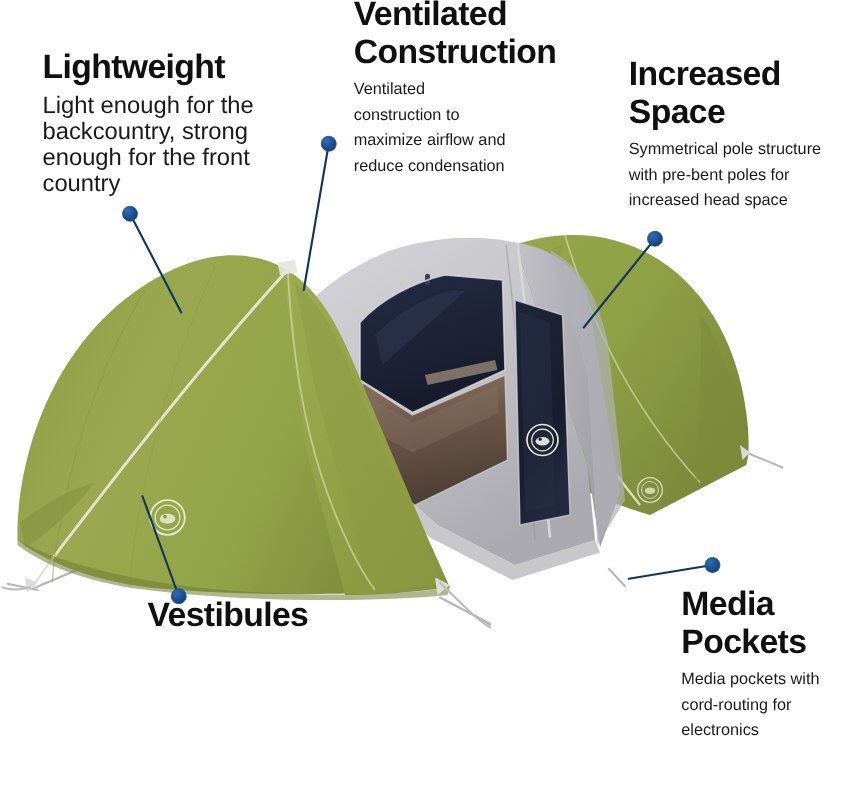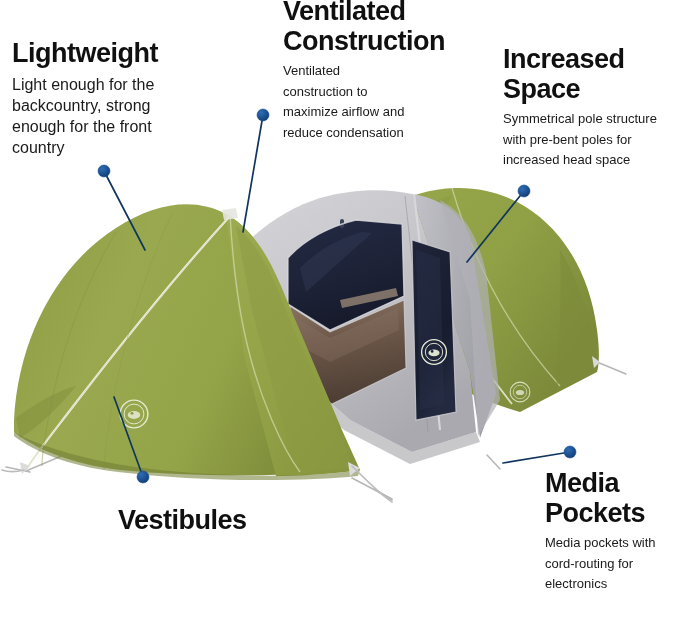--- a/index.html
+++ b/index.html
@@ -10,29 +10,29 @@
     color:#111111;
     -webkit-font-smoothing:antialiased;
   }
   .callout{position:absolute;}
   .c-title{
     font-size:27px;line-height:30px;font-weight:700;
     letter-spacing:-0.5px;color:#101010;margin:0 0 6px 0;
     white-space:pre-line;
   }
   .c-body{
-    font-size:16px;line-height:21px;font-weight:400;color:#1a1a1a;
+    font-size:19px;line-height:21px;font-weight:400;color:#1a1a1a;
     white-space:pre-line;
   }
 
   
-  #co-lightweight{left:12px;top:38px;width:185px;}
+  #co-lightweight{left:34px;top:38px;width:185px;}
   #co-ventilated{left:283px;top:-4px;width:192px;}
   #co-increased{left:503px;top:44px;width:178px;}
-  #co-vestibules{left:118px;top:505px;width:215px;}
+  #co-vestibules{left:118px;top:477px;width:215px;}
   #co-media{left:545px;top:468px;width:140px;}
 
   #co-ventilated .c-title,#co-increased .c-title,#co-media .c-title{margin-bottom:5px;}
   #co-ventilated .c-body,#co-increased .c-body,#co-media .c-body{font-size:13px;line-height:20.5px;}
 
   
   #tent-art{position:absolute;left:0;top:0;width:679px;height:630px;pointer-events:none;}
 
   
 </style>

